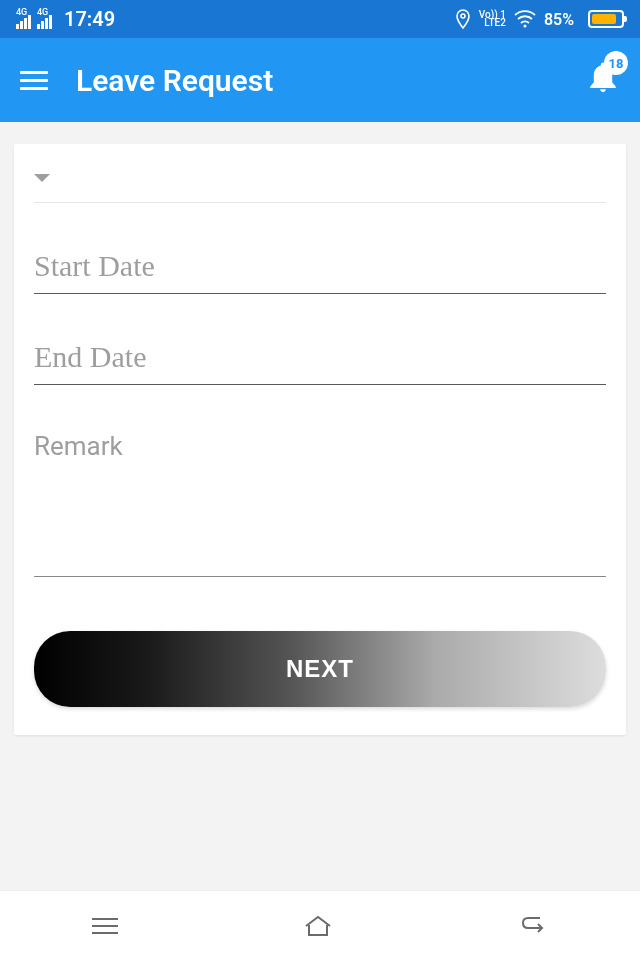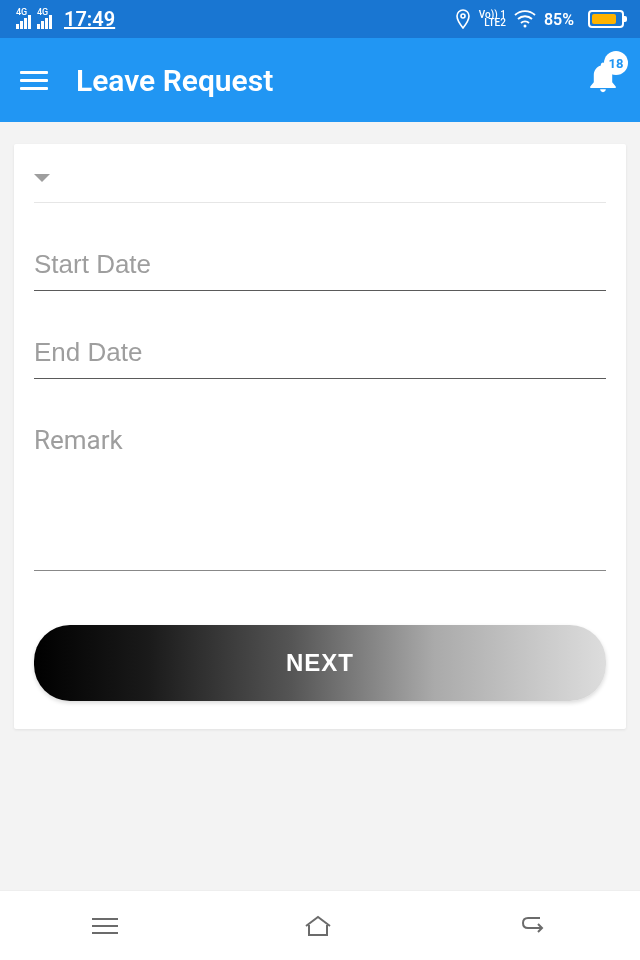--- a/index.html
+++ b/index.html
@@ -18,21 +18,21 @@
     font-size: 16px;
     font-weight: 500;
   }
   .status-left { display: flex; align-items: center; gap: 6px; }
   .status-right { display: flex; align-items: center; gap: 8px; }
   .signal-group { display: flex; align-items: flex-end; gap: 1px; position: relative; }
   .signal-label { font-size: 9px; position: absolute; top: -2px; left: 0; white-space: nowrap; }
   .bars { display: flex; align-items: flex-end; gap: 1px; margin-top: 6px; }
   .bar { width: 3px; background: #fff; }
   .b1 { height: 5px; } .b2 { height: 8px; } .b3 { height: 11px; } .b4 { height: 14px; }
-  .clock { font-size: 20px; font-weight: 600; margin-left: 6px; text-decoration: underline; }
+  .clock { font-size: 20px; font-weight: 600; margin-left: 6px; }
   .volte-group { font-size: 10px; line-height: 8px; text-align: right; }
   .battery-wrap { display: flex; align-items: center; gap: 14px; }
   .battery-pct { font-size: 16px; font-weight: 600; }
   .battery-shell { width: 36px; height: 18px; border: 2px solid #fff; border-radius: 4px; position: relative; padding: 2px; }
   .battery-shell::after { content: ''; position: absolute; right: -5px; top: 4px; width: 3px; height: 6px; background: #fff; border-radius: 0 2px 2px 0; }
   .battery-fill { height: 100%; width: 85%; background: #ffb300; border-radius: 2px; }
 
   
   .app-bar {
     height: 84px;
@@ -68,26 +68,26 @@
     border-bottom: 1px solid #e6e6e6;
     cursor: pointer;
   }
   .dropdown-label { font-size: 27px; color: #111; }
   .chevron { width: 0; height: 0; border-left: 8px solid transparent; border-right: 8px solid transparent; border-top: 8px solid #9e9e9e; margin-right: 24px; }
   .field {
     margin-top: 42px;
     border: none;
     border-bottom: 1.5px solid #5a5a5a;
     width: 100%;
-    font-size: 26px;
+    font-size: 30px;
     color: #1d4ed8;
     padding: 4px 0 10px 0;
     outline: none;
     background: transparent;
-    font-family: Liberation Sans, sans-serif;
+    font-family: Liberation Serif, serif;
   }
   .field::placeholder, .remark::placeholder { color: #9e9e9e; }
   .remark {
     margin-top: 42px;
     border: none;
     border-bottom: 1.5px solid #888;
     width: 100%;
     font-size: 26px;
     padding: 4px 0 10px 0;
     outline: none;

